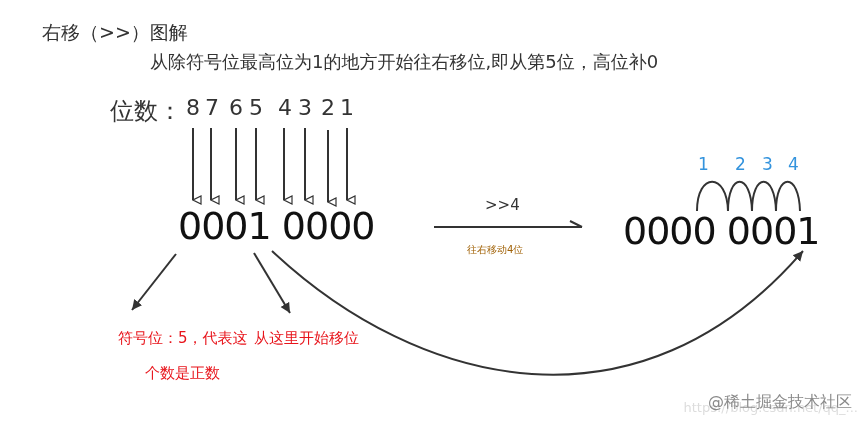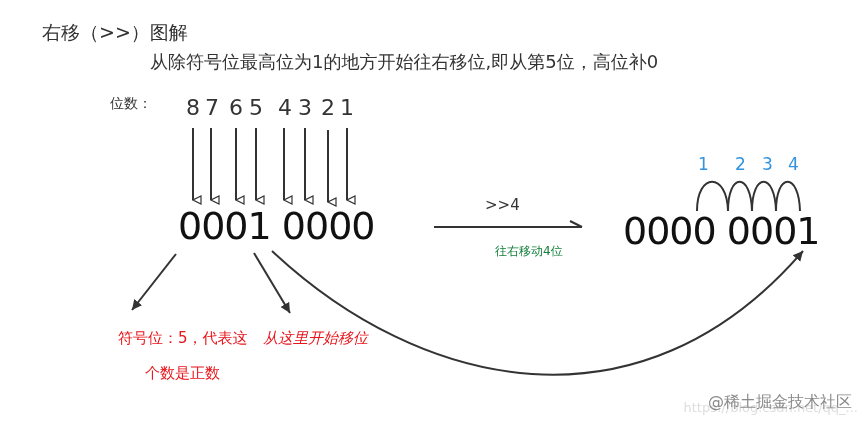--- a/index.html
+++ b/index.html
@@ -1,24 +1,24 @@
 <!DOCTYPE html>
 <html><head>
   <meta charset="utf-8">
   <style>
     html, body { margin: 0; padding: 0; background: #ffffff; }
     body { width: 866px; height: 427px; position: relative; overflow: hidden; font-family: "DejaVu Sans", sans-serif; }
     .abs { position: absolute; white-space: nowrap; }
     .title { left: 42px; top: 20px; font-size: 19px; color: #333333; }
     .subtitle { left: 150px; top: 50px; font-size: 18px; color: #333333; }
-    .bits-label { left: 110px; top: 95px; font-size: 14px; color: #333333; }
+    .bits-label { left: 110px; top: 95px; font-size: 24px; color: #333333; }
     .bits-digit { top: 95px; font-size: 22px; color: #333333; width: 16px; text-align: center; }
     .binary { font-size: 38px; color: #111111; letter-spacing: -1px; }
     .op-label { font-size: 15px; color: #333333; }
-    .op-sub { font-size: 12px; color: #15803d; margin-left: 28px; }
+    .op-sub { font-size: 10px; color: #a16207; }
     .red { color: #e8141b; font-size: 15px; }
     .blue { color: #3393dd; font-size: 17px; }
     .watermark { right: 14px; bottom: 14px; font-size: 16px; color: #8a8a8a; }
     .watermark-url { right: 8px; bottom: 12px; font-size: 13px; color: #dddddd; }
     svg.overlay { position: absolute; left: 0; top: 0; }
   </style>
 </head>
 <body>
 
 <div class="abs title">右移（&gt;&gt;）图解</div>
@@ -41,21 +41,21 @@
 
 <div class="abs binary" style="left:623px; top:209px;text-align:right;">0000 0001</div>
 
 <div class="abs blue" style="left:698px; top:154px;">1</div>
 <div class="abs blue" style="left:735px; top:154px;">2</div>
 <div class="abs blue" style="left:762px; top:154px;">3</div>
 <div class="abs blue" style="left:788px; top:154px;">4</div>
 
 <div class="abs red" style="left:118px; top:329px;">符号位：5，代表这</div>
 <div class="abs red" style="left:145px; top:364px;">个数是正数</div>
-<div class="abs red" style="left:263px; top:329px;font-style:italic;">从这里开始移位</div>
+<div class="abs red" style="left:254px; top:329px;">从这里开始移位</div>
 
 <div class="abs watermark-url">https://blog.csdn.net/qq_...</div>
 <div class="abs watermark">@稀土掘金技术社区</div>
 
 <svg class="overlay" width="866" height="427">
   <defs>
     <marker id="hollow" markerWidth="10" markerHeight="10" refX="5" refY="9" orient="auto" markerUnits="userSpaceOnUse">
       <path d="M1,1 L9,1 L5,9 Z" fill="#fff" stroke="#333" stroke-width="1.2"></path>
     </marker>
     <marker id="solid" markerWidth="12" markerHeight="12" refX="10" refY="6" orient="auto" markerUnits="userSpaceOnUse">

